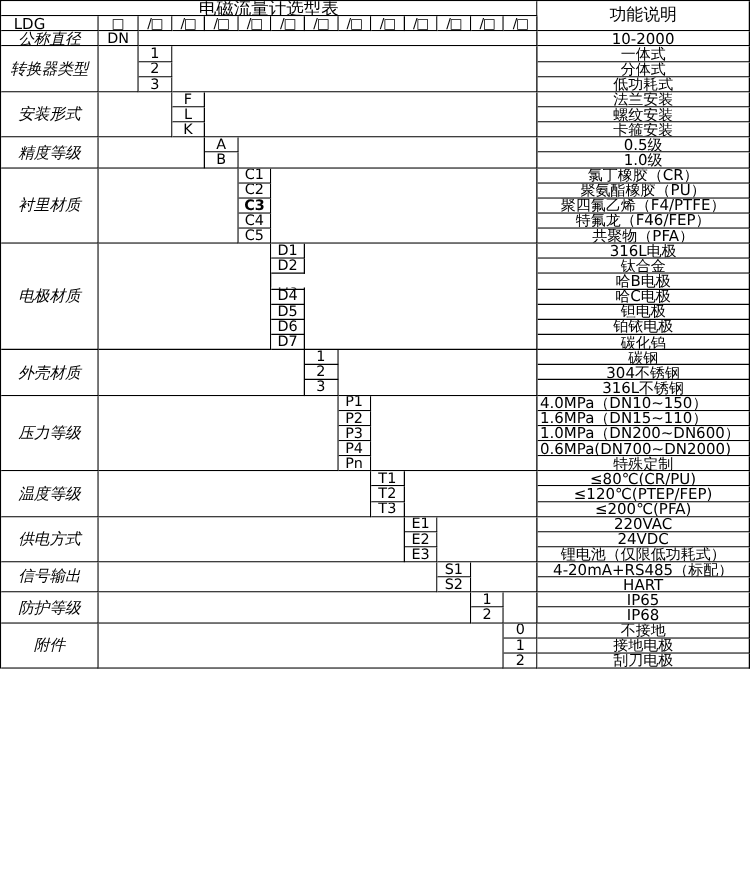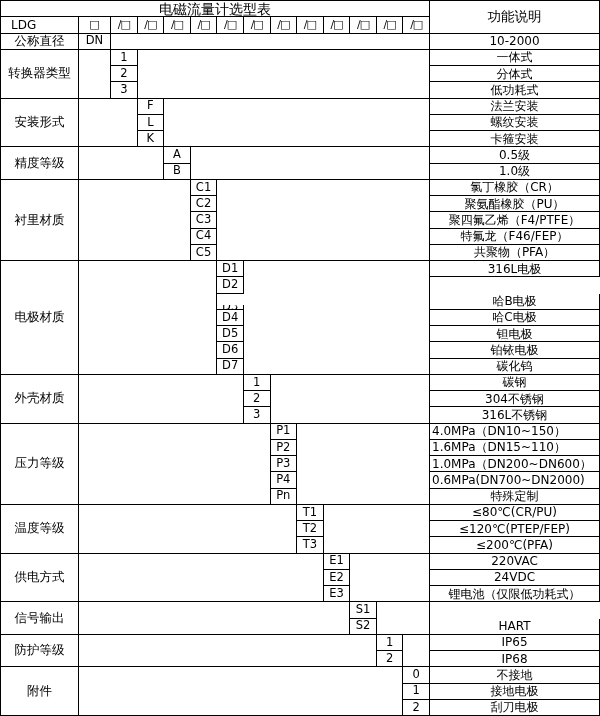--- a/index.html
+++ b/index.html
@@ -1,18 +1,18 @@
 <!DOCTYPE html>
 <html><head>
 <meta charset="utf-8">
 <style>
   html,body { margin:0; padding:0; background:#ffffff; }
   .tbl {
     position:relative;
-    width:600px; height:716px;
+    width:600px; height:535px;
     box-sizing:border-box;
     display:grid;
     grid-template-columns:78px 32px repeat(12, 1fr) 170px;
     grid-template-rows:repeat(44, 1fr);
     border-top:1px solid #000;
     border-left:1px solid #000;
     background:#fff;
     color:#000;
     font-family:"DejaVu Sans", sans-serif;
   }
@@ -27,21 +27,21 @@
     line-height:1;
     white-space:nowrap;
     overflow:hidden;
     background:#fff;
   }
   .title-cell { grid-column:1 / span 14; grid-row:1; font-size:14px; }
   .hdr-cell   { grid-column:15; grid-row:1 / span 2; font-size:13.5px; }
   .model-cell { grid-column:1; grid-row:2; justify-content:flex-start; padding-left:10px; font-size:12px; }
   .box-cell   { grid-column:2; grid-row:2; font-size:11px; }
   .slash-cell { font-size:11px; letter-spacing:-1px; }
-  .label-cell { font-size:12.5px; }
+  .label-cell { font-size:12.5px;font-style:italic; }
   .code-cell  { font-size:11.5px; }
   .desc-cell  { font-size:12px; }
   .desc-left  { justify-content:flex-start; padding-left:2px; }
 </style>
 </head>
 <body>
 
 <div class="tbl" id="grid">
   <div class="c title-cell">电磁流量计选型表</div>
   <div class="c hdr-cell">功能说明</div>
@@ -87,32 +87,33 @@
     <div class="c desc-cell" style="grid-area: 10 / 15 / span 1 / span 1;">0.5级</div>
     <div class="c code-cell" style="grid-area: 11 / 5 / span 1 / span 1;">B</div>
     <div class="c desc-cell" style="grid-area: 11 / 15 / span 1 / span 1;">1.0级</div>
     <div class="c " style="grid-area: 10 / 6 / span 2 / span 9;"></div>
     <div class="c label-cell" style="grid-area: 12 / 1 / span 5 / span 1;">衬里材质</div>
     <div class="c " style="grid-area: 12 / 2 / span 5 / span 4;"></div>
     <div class="c code-cell" style="grid-area: 12 / 6 / span 1 / span 1;">C1</div>
     <div class="c desc-cell" style="grid-area: 12 / 15 / span 1 / span 1;">氯丁橡胶（CR）</div>
     <div class="c code-cell" style="grid-area: 13 / 6 / span 1 / span 1;">C2</div>
     <div class="c desc-cell" style="grid-area: 13 / 15 / span 1 / span 1;">聚氨酯橡胶（PU）</div>
-    <div class="c code-cell" style="grid-area: 14 / 6 / span 1 / span 1;">C3</div>
+    <div class="c code-cell" style="grid-area: 14 / 6 / span 1 / span 1; font-weight: bold;">C3</div>
     <div class="c desc-cell" style="grid-area: 14 / 15 / span 1 / span 1;">聚四氟乙烯（F4/PTFE）</div>
     <div class="c code-cell" style="grid-area: 15 / 6 / span 1 / span 1;">C4</div>
     <div class="c desc-cell" style="grid-area: 15 / 15 / span 1 / span 1;">特氟龙（F46/FEP）</div>
     <div class="c code-cell" style="grid-area: 16 / 6 / span 1 / span 1;">C5</div>
     <div class="c desc-cell" style="grid-area: 16 / 15 / span 1 / span 1;">共聚物（PFA）</div>
     <div class="c " style="grid-area: 12 / 7 / span 5 / span 8;"></div>
     <div class="c label-cell" style="grid-area: 17 / 1 / span 7 / span 1;">电极材质</div>
     <div class="c " style="grid-area: 17 / 2 / span 7 / span 5;"></div>
     <div class="c code-cell" style="grid-area: 17 / 7 / span 1 / span 1;">D1</div>
     <div class="c desc-cell" style="grid-area: 17 / 15 / span 1 / span 1;">316L电极</div>
     <div class="c code-cell" style="grid-area: 18 / 7 / span 1 / span 1;">D2</div>
+    <div class="c desc-cell" style="grid-area: 18 / 15 / span 1 / span 1;">钛合金</div>
     <div class="c code-cell" style="grid-area: 19 / 7 / span 1 / span 1; margin-top: 11px;">D3</div>
     <div class="c desc-cell" style="grid-area: 19 / 15 / span 1 / span 1;">哈B电极</div>
     <div class="c code-cell" style="grid-area: 20 / 7 / span 1 / span 1;">D4</div>
     <div class="c desc-cell" style="grid-area: 20 / 15 / span 1 / span 1;">哈C电极</div>
     <div class="c code-cell" style="grid-area: 21 / 7 / span 1 / span 1;">D5</div>
     <div class="c desc-cell" style="grid-area: 21 / 15 / span 1 / span 1;">钽电极</div>
     <div class="c code-cell" style="grid-area: 22 / 7 / span 1 / span 1;">D6</div>
     <div class="c desc-cell" style="grid-area: 22 / 15 / span 1 / span 1;">铂铱电极</div>
     <div class="c code-cell" style="grid-area: 23 / 7 / span 1 / span 1;">D7</div>
     <div class="c desc-cell" style="grid-area: 23 / 15 / span 1 / span 1;">碳化钨</div>
@@ -153,20 +154,21 @@
     <div class="c code-cell" style="grid-area: 35 / 11 / span 1 / span 1;">E1</div>
     <div class="c desc-cell" style="grid-area: 35 / 15 / span 1 / span 1;">220VAC</div>
     <div class="c code-cell" style="grid-area: 36 / 11 / span 1 / span 1;">E2</div>
     <div class="c desc-cell" style="grid-area: 36 / 15 / span 1 / span 1;">24VDC</div>
     <div class="c code-cell" style="grid-area: 37 / 11 / span 1 / span 1;">E3</div>
     <div class="c desc-cell" style="grid-area: 37 / 15 / span 1 / span 1;">锂电池（仅限低功耗式）</div>
     <div class="c " style="grid-area: 35 / 12 / span 3 / span 3;"></div>
     <div class="c label-cell" style="grid-area: 38 / 1 / span 2 / span 1;">信号输出</div>
     <div class="c " style="grid-area: 38 / 2 / span 2 / span 10;"></div>
     <div class="c code-cell" style="grid-area: 38 / 12 / span 1 / span 1;">S1</div>
+    <div class="c desc-cell" style="grid-area: 38 / 15 / span 1 / span 1;">4-20mA+RS485（标配）</div>
     <div class="c code-cell" style="grid-area: 39 / 12 / span 1 / span 1;">S2</div>
     <div class="c desc-cell" style="grid-area: 39 / 15 / span 1 / span 1;">HART</div>
     <div class="c " style="grid-area: 38 / 13 / span 2 / span 2;"></div>
     <div class="c label-cell" style="grid-area: 40 / 1 / span 2 / span 1;">防护等级</div>
     <div class="c " style="grid-area: 40 / 2 / span 2 / span 11;"></div>
     <div class="c code-cell" style="grid-area: 40 / 13 / span 1 / span 1;">1</div>
     <div class="c desc-cell" style="grid-area: 40 / 15 / span 1 / span 1;">IP65</div>
     <div class="c code-cell" style="grid-area: 41 / 13 / span 1 / span 1;">2</div>
     <div class="c desc-cell" style="grid-area: 41 / 15 / span 1 / span 1;">IP68</div>
     <div class="c " style="grid-area: 40 / 14 / span 2 / span 1;"></div>

